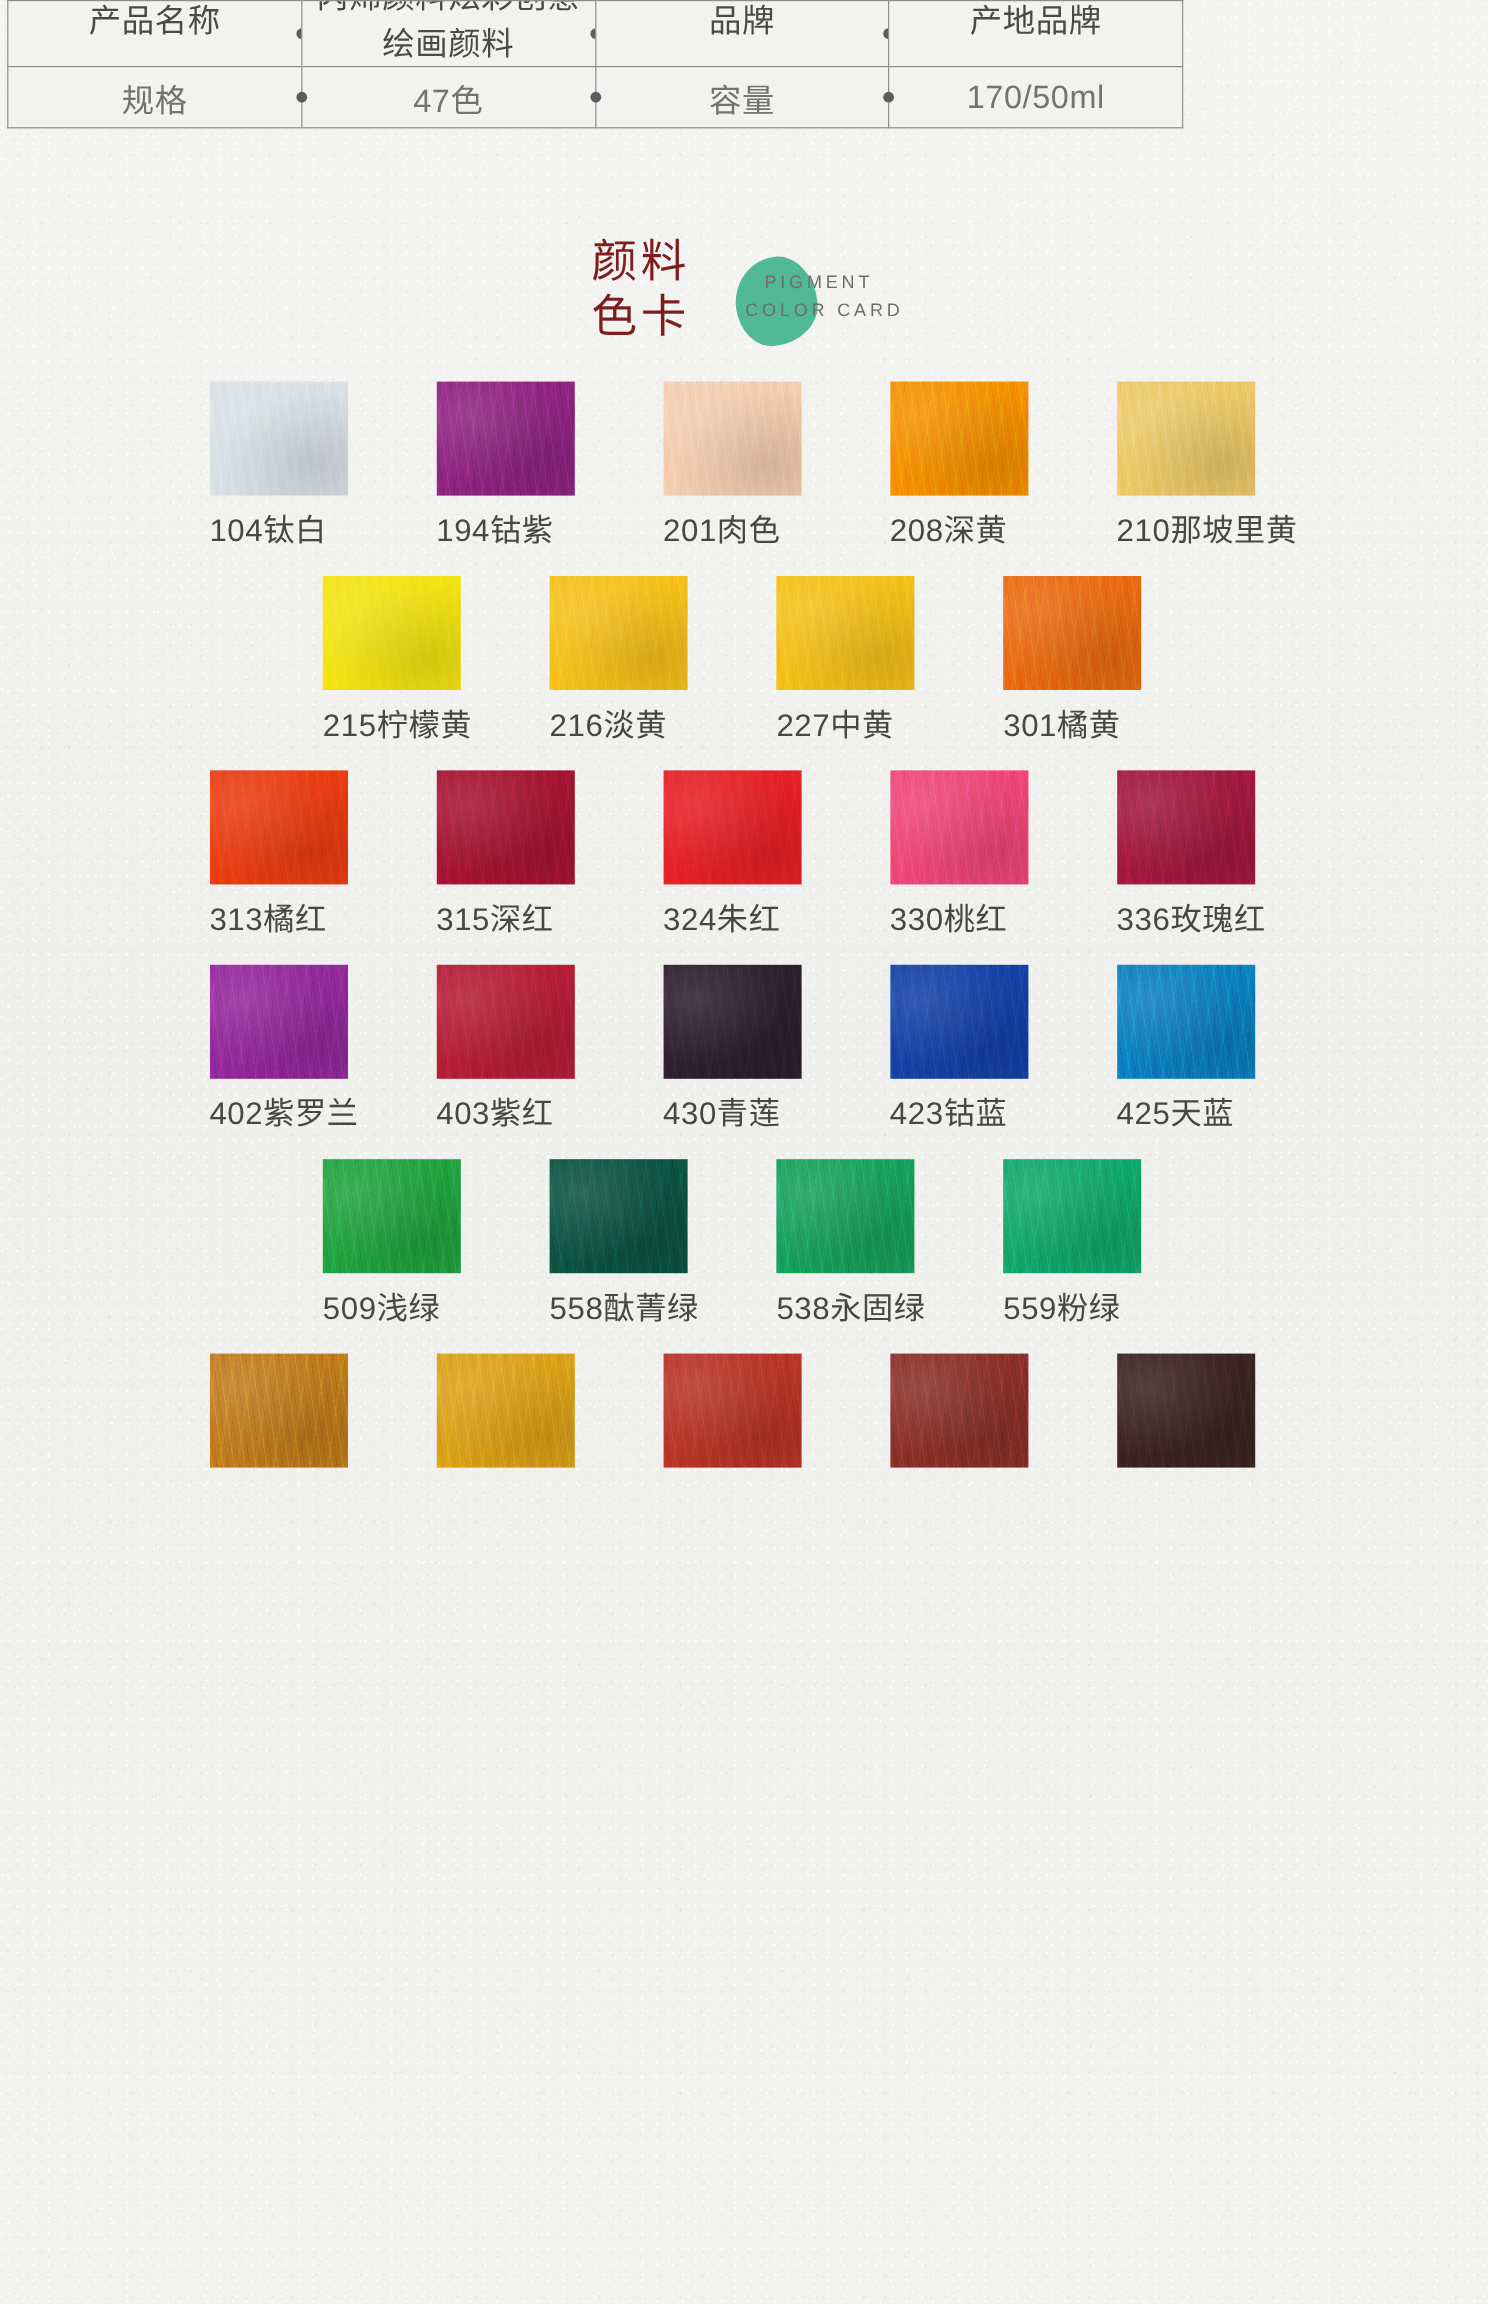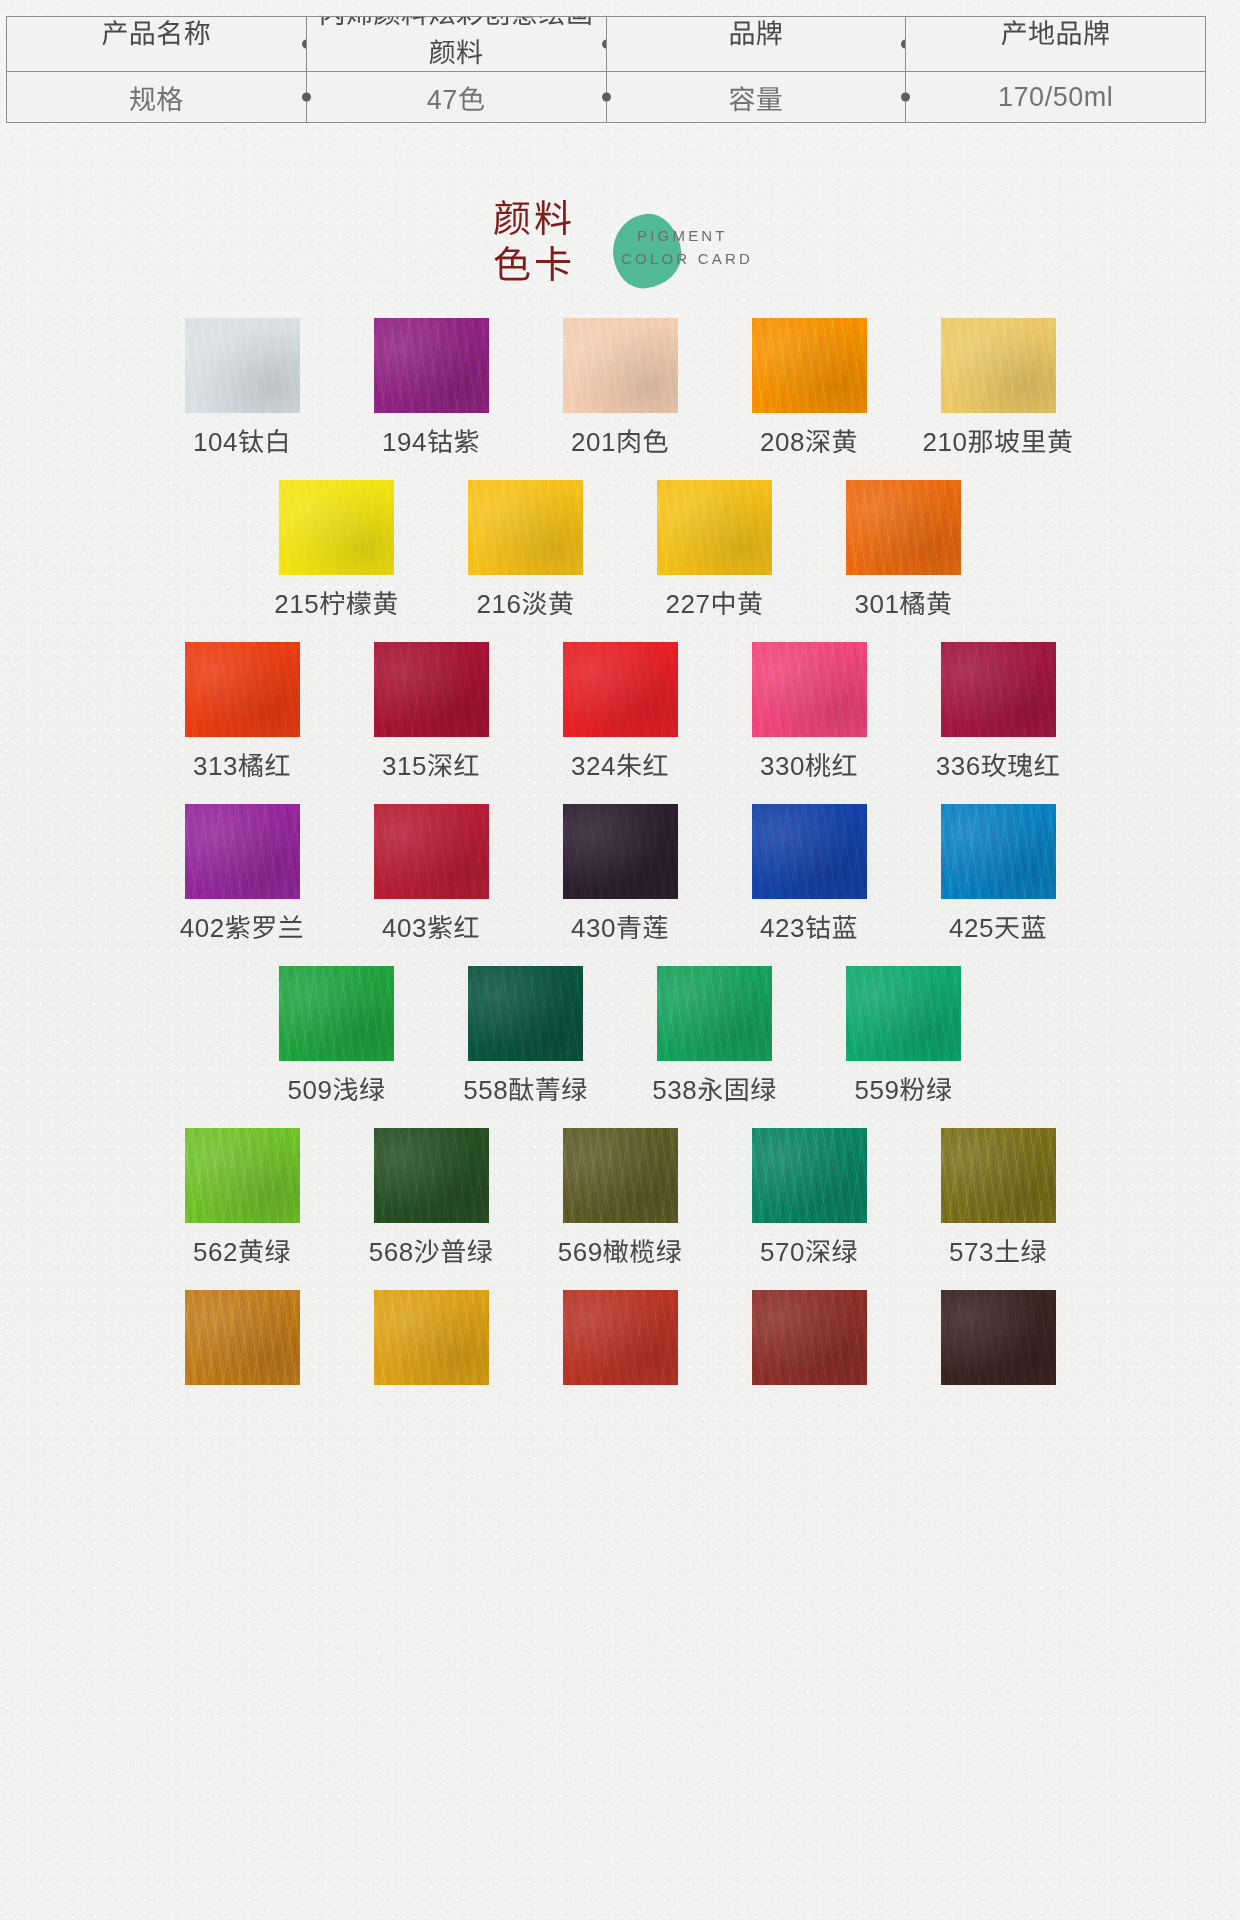--- a/index.html
+++ b/index.html
@@ -29,23 +29,23 @@
       radial-gradient(circle at 52% 9%,  rgba(0,0,0,.025) 0 1px, transparent 1px),
       radial-gradient(circle at 23% 88%, rgba(255,255,255,.6) 0 1px, transparent 1px),
       linear-gradient(180deg, #f4f4f2 0%, #efefed 45%, #f2f2f0 100%);
     background-size: 13px 13px, 17px 17px, 11px 11px, 19px 19px, 23px 23px, 29px 29px, 100% 100%;
     pointer-events: none;
   }
 
   
   .spec-table-wrap {
     position: absolute;
-    top: 16px;
+    top: 0;
     left: 6px;
-    width: 1200px;
+    width: 980px;
     z-index: 3;
   }
   table.spec-table {
     width: 100%;
     border-collapse: collapse;
     background: #f2f2f0;
     table-layout: fixed;
   }
   table.spec-table td {
     border: 1px solid #8d8d8d;
@@ -152,21 +152,21 @@
     display: flex;
     justify-content: center;
     align-items: flex-start;
     gap: 54px;
     margin-bottom: 23px;
   }
   .swatch-cell {
     width: 135px;
     display: flex;
     flex-direction: column;
-    align-items: center;
+    align-items: flex-start;
   }
   .swatch-chip {
     width: 115px;
     height: 95px;
     position: relative;
     overflow: hidden;
     background-color: #ccc;
   }
   
   .swatch-chip::before {
@@ -352,42 +352,20 @@
       </div>
       <div class="swatch-cell">
         <div class="swatch-chip" style="background-color: rgb(23, 160, 92);"></div>
         <div class="swatch-label">538永固绿</div>
       </div>
       <div class="swatch-cell">
         <div class="swatch-chip" style="background-color: rgb(17, 167, 107);"></div>
         <div class="swatch-label">559粉绿</div>
       </div>
     </div>
-    <div class="swatch-row">
-      <div class="swatch-cell">
-        <div class="swatch-chip" style="background-color: rgb(111, 192, 42);"></div>
-        <div class="swatch-label">562黄绿</div>
-      </div>
-      <div class="swatch-cell">
-        <div class="swatch-chip" style="background-color: rgb(39, 78, 37);"></div>
-        <div class="swatch-label">568沙普绿</div>
-      </div>
-      <div class="swatch-cell">
-        <div class="swatch-chip" style="background-color: rgb(93, 91, 39);"></div>
-        <div class="swatch-label">569橄榄绿</div>
-      </div>
-      <div class="swatch-cell">
-        <div class="swatch-chip" style="background-color: rgb(13, 131, 99);"></div>
-        <div class="swatch-label">570深绿</div>
-      </div>
-      <div class="swatch-cell">
-        <div class="swatch-chip" style="background-color: rgb(122, 111, 28);"></div>
-        <div class="swatch-label">573土绿</div>
-      </div>
-    </div>
     <div class="swatch-row cropped">
       <div class="swatch-cell">
         <div class="swatch-chip" style="background-color: rgb(192, 123, 28);"></div>
       </div>
       <div class="swatch-cell">
         <div class="swatch-chip" style="background-color: rgb(219, 160, 23);"></div>
       </div>
       <div class="swatch-cell">
         <div class="swatch-chip" style="background-color: rgb(183, 52, 38);"></div>
       </div>

